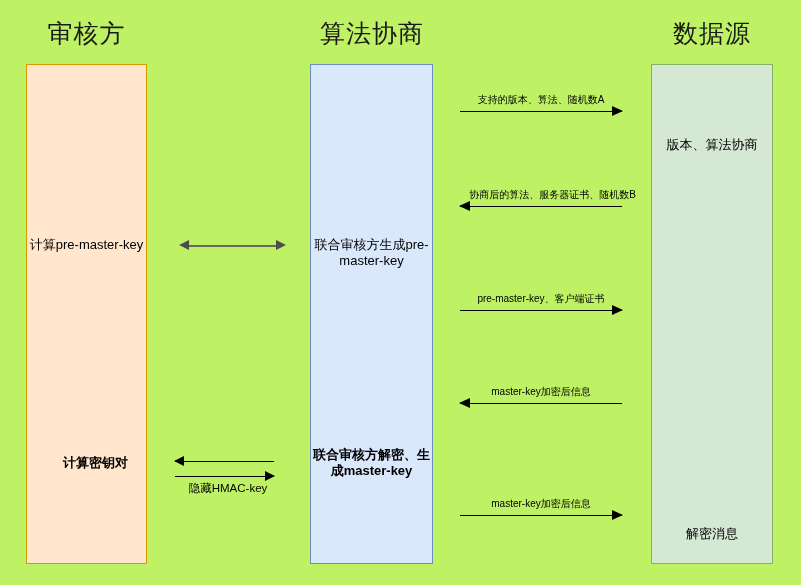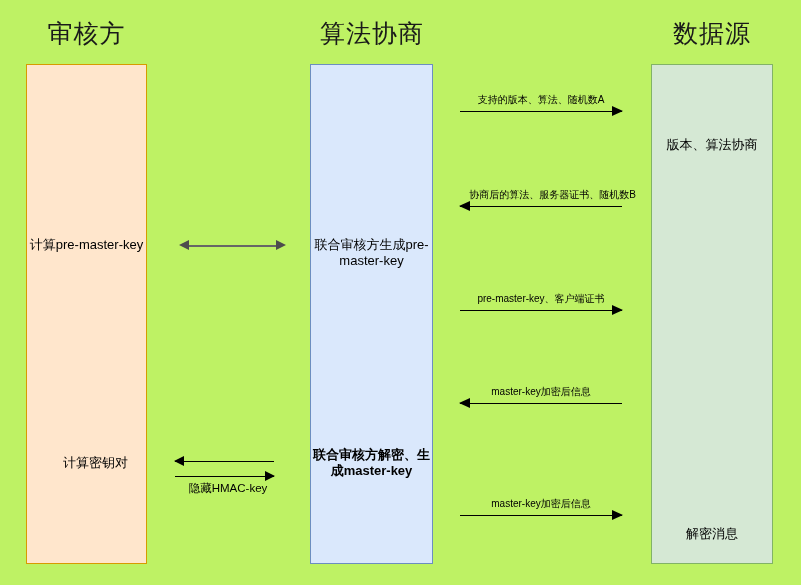--- a/index.html
+++ b/index.html
@@ -151,21 +151,21 @@
   <div class="lane-title" style="left:298px; width:148px; top:18px;">算法协商</div>
 
   <div class="lane-title" style="left:651px; width:122px; top:18px;">数据源</div>
 
   <div class="lane-box orange"></div>
   <div class="lane-box blue"></div>
   <div class="lane-box green"></div>
 
   <div class="lane-text" style="left:26px; width:121px; top:237px;">计算pre-master-key</div>
 
-  <div class="lane-text" style="left:26px; width:139px; top:455px;">计算密钥对</div>
+  <div class="lane-text" style="left:26px; width:139px; top:455px;font-weight:bold;">计算密钥对</div>
 
   <div class="lane-text" style="left:313px; width:117px; top:237px;">联合审核方生成pre-master-key</div>
 
   <div class="lane-text" style="left:313px; width:117px; top:447px;font-weight:bold;">联合审核方解密、生成master-key</div>
 
   <div class="lane-text" style="left:653px; width:118px; top:137px;">版本、算法协商</div>
 
 
   <div class="lane-text" style="left:653px; width:118px; top:526px;">解密消息</div>
 

